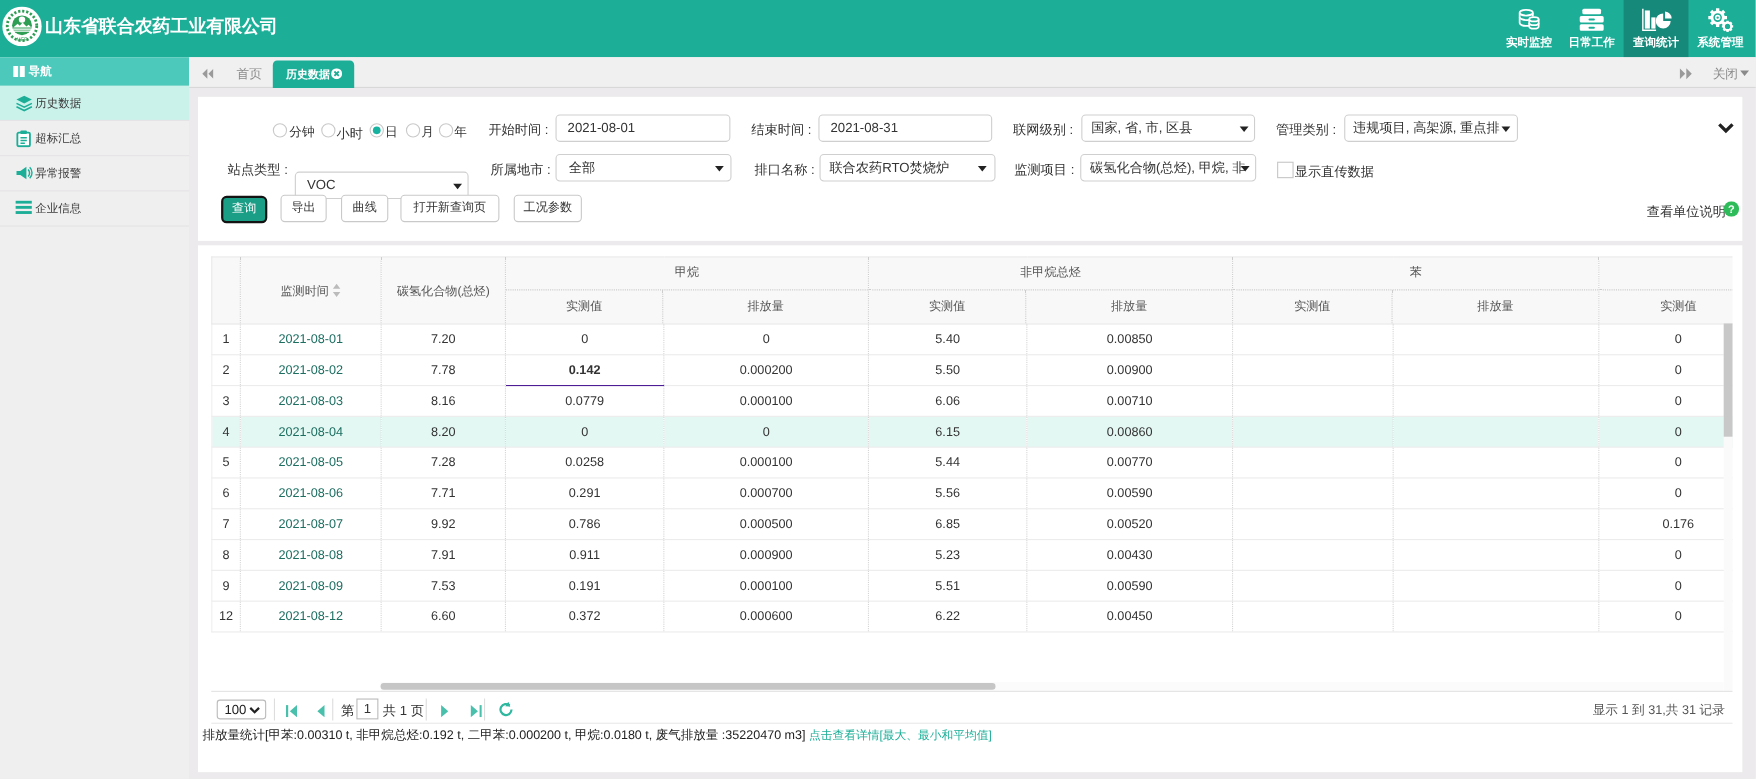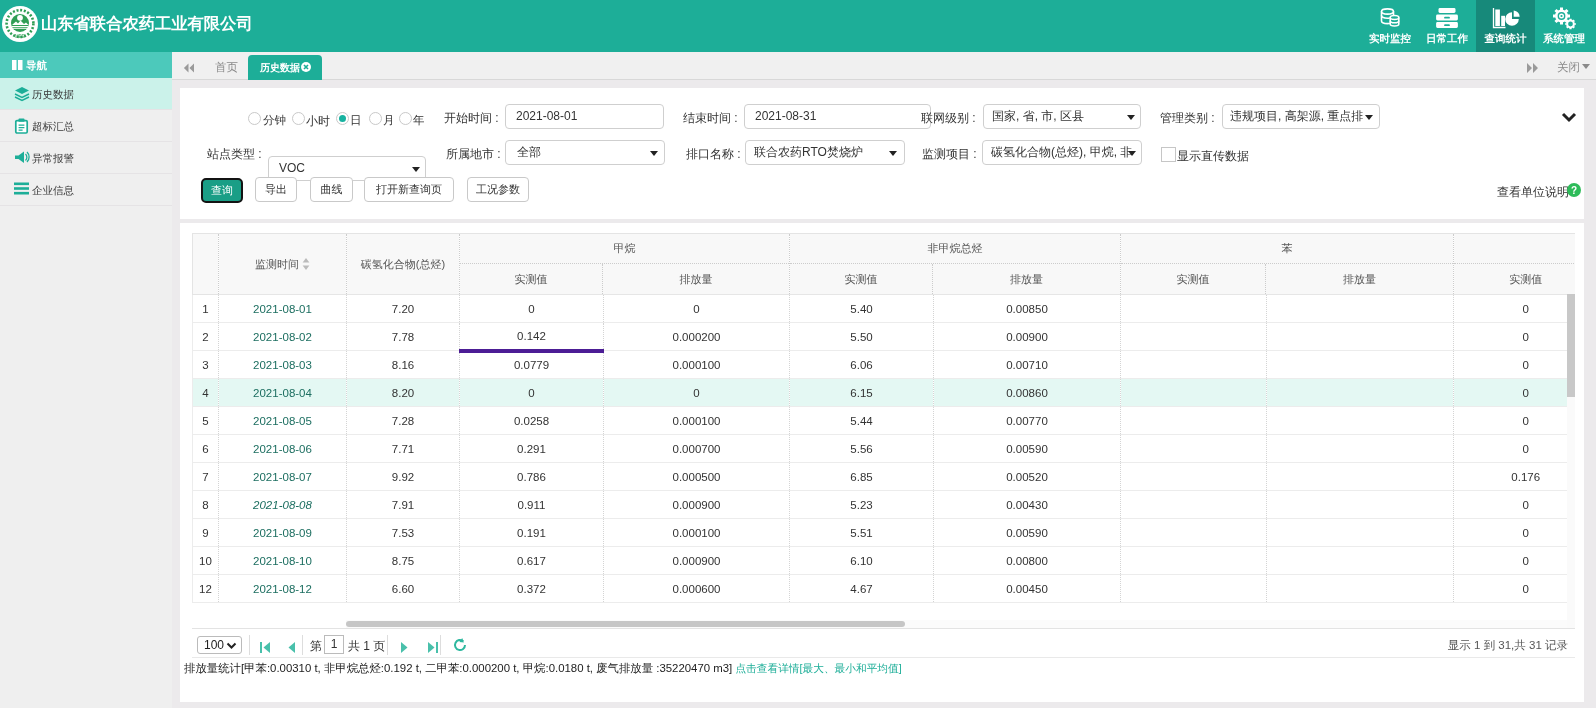--- a/index.html
+++ b/index.html
@@ -165,21 +165,21 @@
 <div class="abs" style="left:350px; top:113px; font-size:11.5px; color:#333;">日</div>
 <div class="abs" style="left:339px; top:115px; width:7px; height:7px; border-radius:50%; background:#17b2a0;"></div>
 <div class="abs radio" style="left:369px;"></div>
 <div class="abs" style="left:383px; top:113px; font-size:11.5px; color:#333;">月</div>
 <div class="abs radio" style="left:399px;"></div>
 <div class="abs" style="left:413px; top:113px; font-size:11.5px; color:#333;">年</div>
 
 <div class="abs flabel" style="left:444px; top:110px;">开始时间 :</div>
 <div class="abs fbox" style="left:505px; top:104px; width:159px; padding-left:10px;">2021-08-01</div>
 <div class="abs flabel" style="left:683px; top:110px;">结束时间 :</div>
-<div class="abs fbox" style="left:744px; top:104px; width:187px; padding-left:10px;">2021-08-31</div>
+<div class="abs fbox" style="left:744px; top:104px; width:158px; padding-left:10px;">2021-08-31</div>
 <div class="abs flabel" style="left:921px; top:110px;">联网级别 :</div>
 <div class="abs fbox" style="left:983px; top:104px; width:158px; padding-left:8px;">国家, 省, 市, 区县<i class="caret" style="left:143px;"></i></div>
 <div class="abs flabel" style="left:1160px; top:110px;">管理类别 :</div>
 <div class="abs fbox" style="left:1222px; top:104px; width:158px; padding-left:7px;">违规项目, 高架源, 重点排<i class="caret" style="left:142px;"></i></div>
 
 <div class="abs flabel" style="left:207px; top:146px;">站点类型 :</div>
 <div class="abs fbox" style="left:268px; top:140px; width:158px; padding-left:10px;margin-top:16px;">VOC<i class="caret" style="left:143px;"></i></div>
 <div class="abs flabel" style="left:446px; top:146px;">所属地市 :</div>
 <div class="abs fbox" style="left:505px; top:140px; width:160px; padding-left:11px;">全部<i class="caret" style="left:144px;"></i></div>
 <div class="abs flabel" style="left:686px; top:146px;">排口名称 :</div>
@@ -265,21 +265,21 @@
           <td style="border-bottom:1px solid #ececec;border-right:1px dotted #d4d4d4;">5.40</td>
           <td style="border-bottom:1px solid #ececec;border-right:1px dotted #d4d4d4;">0.00850</td>
           <td style="border-bottom:1px solid #ececec;border-right:1px dotted #d4d4d4;"></td>
           <td style="border-bottom:1px solid #ececec;border-right:1px dotted #d4d4d4;"></td>
           <td style="border-bottom:1px solid #ececec;">0</td>
         </tr>
         <tr style="height:28px;">
           <td style="border-bottom:1px solid #ececec;border-left:1px solid #ececec;border-right:1px dotted #d4d4d4;">2</td>
           <td style="border-bottom:1px solid #ececec;border-right:1px dotted #d4d4d4;"><span style="color:#1c6e60;">2021-08-02</span></td>
           <td style="border-bottom:1px solid #ececec;border-right:1px dotted #d4d4d4;">7.78</td>
-          <td style="border-bottom:4px solid #4c1d95;border-right:1px dotted #d4d4d4;">0.142</td>
+          <td style="border-bottom:1px solid #4c1d95;border-right:1px dotted #d4d4d4;font-weight:bold;">0.142</td>
           <td style="border-bottom:1px solid #ececec;border-right:1px dotted #d4d4d4;">0.000200</td>
           <td style="border-bottom:1px solid #ececec;border-right:1px dotted #d4d4d4;">5.50</td>
           <td style="border-bottom:1px solid #ececec;border-right:1px dotted #d4d4d4;">0.00900</td>
           <td style="border-bottom:1px solid #ececec;border-right:1px dotted #d4d4d4;"></td>
           <td style="border-bottom:1px solid #ececec;border-right:1px dotted #d4d4d4;"></td>
           <td style="border-bottom:1px solid #ececec;">0</td>
         </tr>
         <tr style="height:28px;">
           <td style="border-bottom:1px solid #ececec;border-left:1px solid #ececec;border-right:1px dotted #d4d4d4;">3</td>
           <td style="border-bottom:1px solid #ececec;border-right:1px dotted #d4d4d4;"><span style="color:#1c6e60;">2021-08-03</span></td>
@@ -335,21 +335,21 @@
           <td style="border-bottom:1px solid #ececec;border-right:1px dotted #d4d4d4;">0.786</td>
           <td style="border-bottom:1px solid #ececec;border-right:1px dotted #d4d4d4;">0.000500</td>
           <td style="border-bottom:1px solid #ececec;border-right:1px dotted #d4d4d4;">6.85</td>
           <td style="border-bottom:1px solid #ececec;border-right:1px dotted #d4d4d4;">0.00520</td>
           <td style="border-bottom:1px solid #ececec;border-right:1px dotted #d4d4d4;"></td>
           <td style="border-bottom:1px solid #ececec;border-right:1px dotted #d4d4d4;"></td>
           <td style="border-bottom:1px solid #ececec;">0.176</td>
         </tr>
         <tr style="height:28px;">
           <td style="border-bottom:1px solid #ececec;border-left:1px solid #ececec;border-right:1px dotted #d4d4d4;">8</td>
-          <td style="border-bottom:1px solid #ececec;border-right:1px dotted #d4d4d4;"><span style="color:#1c6e60;font-style:italic;">2021-08-08</span></td>
+          <td style="border-bottom:1px solid #ececec;border-right:1px dotted #d4d4d4;"><span style="color:#1c6e60;">2021-08-08</span></td>
           <td style="border-bottom:1px solid #ececec;border-right:1px dotted #d4d4d4;">7.91</td>
           <td style="border-bottom:1px solid #ececec;border-right:1px dotted #d4d4d4;">0.911</td>
           <td style="border-bottom:1px solid #ececec;border-right:1px dotted #d4d4d4;">0.000900</td>
           <td style="border-bottom:1px solid #ececec;border-right:1px dotted #d4d4d4;">5.23</td>
           <td style="border-bottom:1px solid #ececec;border-right:1px dotted #d4d4d4;">0.00430</td>
           <td style="border-bottom:1px solid #ececec;border-right:1px dotted #d4d4d4;"></td>
           <td style="border-bottom:1px solid #ececec;border-right:1px dotted #d4d4d4;"></td>
           <td style="border-bottom:1px solid #ececec;">0</td>
         </tr>
         <tr style="height:28px;">
@@ -358,38 +358,26 @@
           <td style="border-bottom:1px solid #ececec;border-right:1px dotted #d4d4d4;">7.53</td>
           <td style="border-bottom:1px solid #ececec;border-right:1px dotted #d4d4d4;">0.191</td>
           <td style="border-bottom:1px solid #ececec;border-right:1px dotted #d4d4d4;">0.000100</td>
           <td style="border-bottom:1px solid #ececec;border-right:1px dotted #d4d4d4;">5.51</td>
           <td style="border-bottom:1px solid #ececec;border-right:1px dotted #d4d4d4;">0.00590</td>
           <td style="border-bottom:1px solid #ececec;border-right:1px dotted #d4d4d4;"></td>
           <td style="border-bottom:1px solid #ececec;border-right:1px dotted #d4d4d4;"></td>
           <td style="border-bottom:1px solid #ececec;">0</td>
         </tr>
         <tr style="height:28px;">
-          <td style="border-bottom:1px solid #ececec;border-left:1px solid #ececec;border-right:1px dotted #d4d4d4;">10</td>
-          <td style="border-bottom:1px solid #ececec;border-right:1px dotted #d4d4d4;"><span style="color:#1c6e60;">2021-08-10</span></td>
-          <td style="border-bottom:1px solid #ececec;border-right:1px dotted #d4d4d4;">8.75</td>
-          <td style="border-bottom:1px solid #ececec;border-right:1px dotted #d4d4d4;">0.617</td>
-          <td style="border-bottom:1px solid #ececec;border-right:1px dotted #d4d4d4;">0.000900</td>
-          <td style="border-bottom:1px solid #ececec;border-right:1px dotted #d4d4d4;">6.10</td>
-          <td style="border-bottom:1px solid #ececec;border-right:1px dotted #d4d4d4;">0.00800</td>
-          <td style="border-bottom:1px solid #ececec;border-right:1px dotted #d4d4d4;"></td>
-          <td style="border-bottom:1px solid #ececec;border-right:1px dotted #d4d4d4;"></td>
-          <td style="border-bottom:1px solid #ececec;">0</td>
-        </tr>
-        <tr style="height:28px;">
           <td style="border-bottom:1px solid #ececec;border-left:1px solid #ececec;border-right:1px dotted #d4d4d4;">12</td>
           <td style="border-bottom:1px solid #ececec;border-right:1px dotted #d4d4d4;"><span style="color:#1c6e60;">2021-08-12</span></td>
           <td style="border-bottom:1px solid #ececec;border-right:1px dotted #d4d4d4;">6.60</td>
           <td style="border-bottom:1px solid #ececec;border-right:1px dotted #d4d4d4;">0.372</td>
           <td style="border-bottom:1px solid #ececec;border-right:1px dotted #d4d4d4;">0.000600</td>
-          <td style="border-bottom:1px solid #ececec;border-right:1px dotted #d4d4d4;">4.67</td>
+          <td style="border-bottom:1px solid #ececec;border-right:1px dotted #d4d4d4;">6.22</td>
           <td style="border-bottom:1px solid #ececec;border-right:1px dotted #d4d4d4;">0.00450</td>
           <td style="border-bottom:1px solid #ececec;border-right:1px dotted #d4d4d4;"></td>
           <td style="border-bottom:1px solid #ececec;border-right:1px dotted #d4d4d4;"></td>
           <td style="border-bottom:1px solid #ececec;">0</td>
         </tr>
       </tbody>
 </table>
 </div>
 
 <div class="abs" style="left:1567px; top:294px; width:8px; height:334px; background:#fafafa;"></div>

